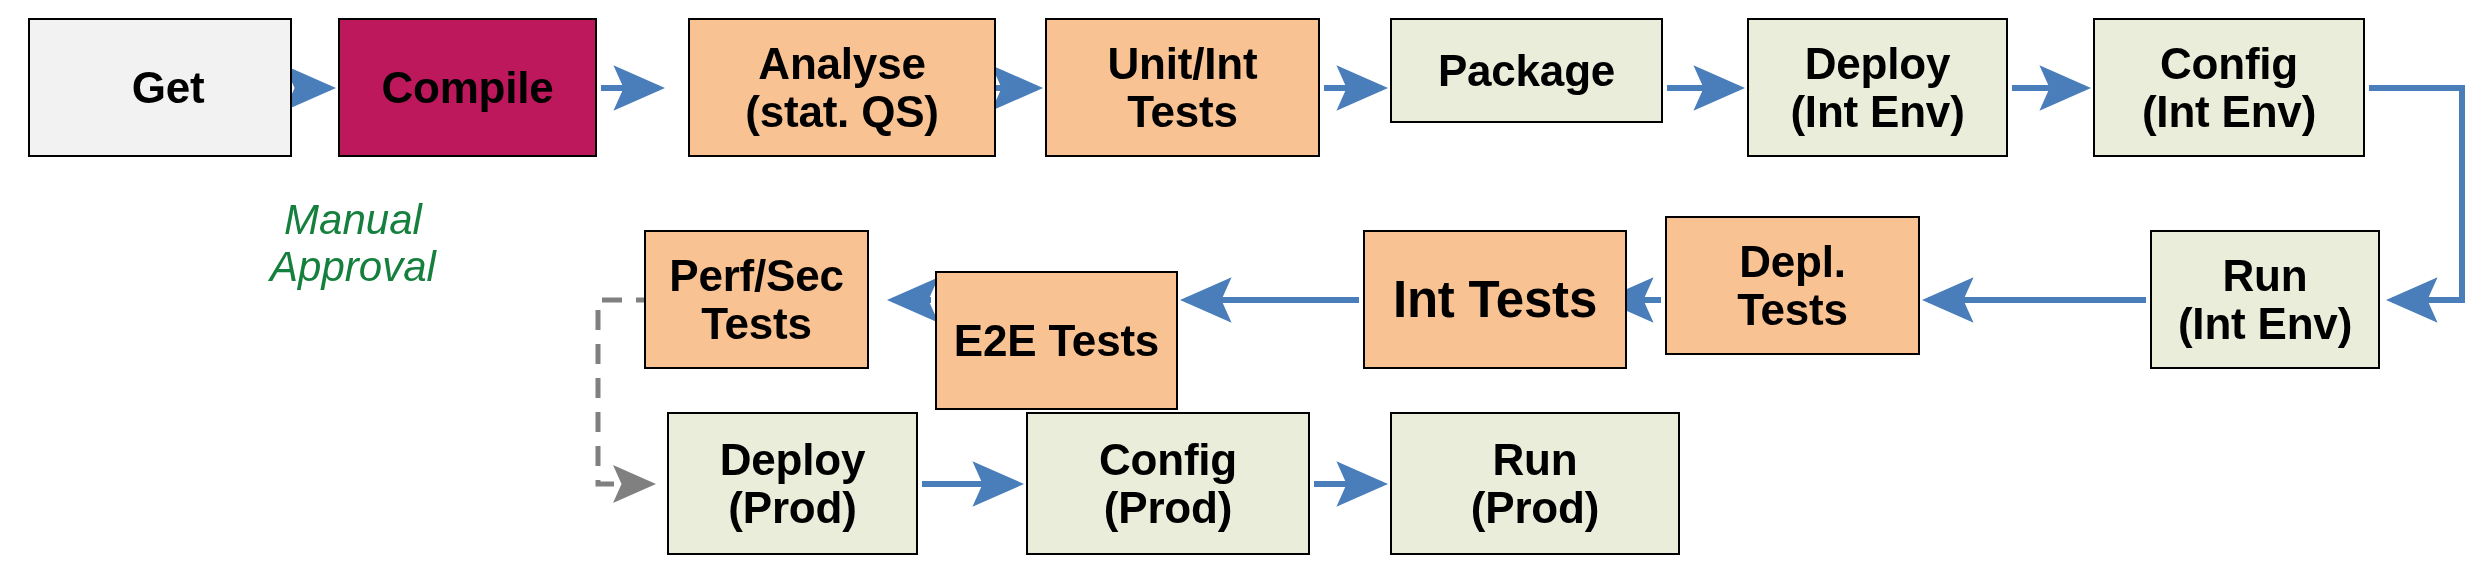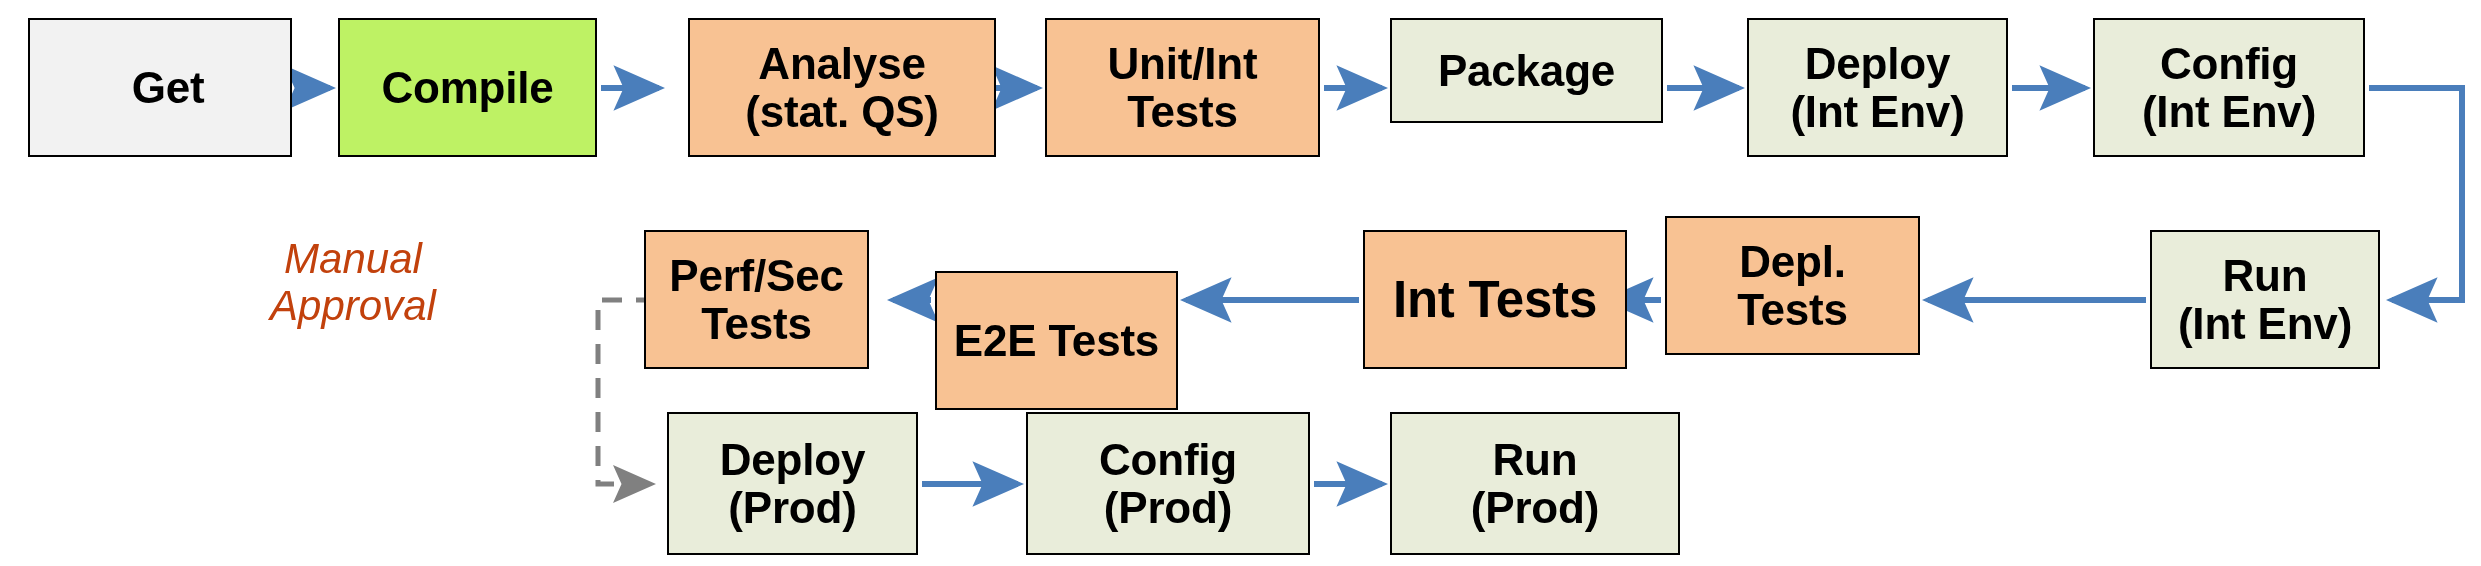--- a/index.html
+++ b/index.html
@@ -41,34 +41,33 @@
     z-index: 2;
   }
   .node .lines {
     display: block;
     width: 100%;
     padding: 0 4px;
     box-sizing: border-box;
     white-space: pre-line;
   }
   .fill-grey  { background: #f2f2f2; padding-left: 16px; }
-  .fill-blue  { background: #bef264; }
+  .fill-blue  { background: #be185d; }
   .fill-orange{ background: #f8c293; }
   .fill-green { background: #e9edda; }
 
   .annot {
     position: absolute;
     font-style: italic;
     font-weight: normal;
-    color: #c2410c;
+    color: #15803d;
     text-align: center;
     line-height: 1.12;
     white-space: pre-line;
     z-index: 2;
-    margin-top: 39px;
   }
 </style>
 </head>
 <body>
 
 <div id="canvas">
 
   <svg id="edges" viewBox="0 0 2481 566" xmlns="http://www.w3.org/2000/svg">
     <defs>
       <marker id="arrowBlue" markerWidth="10" markerHeight="10" refX="7.6" refY="4" orient="auto" markerUnits="strokeWidth">

